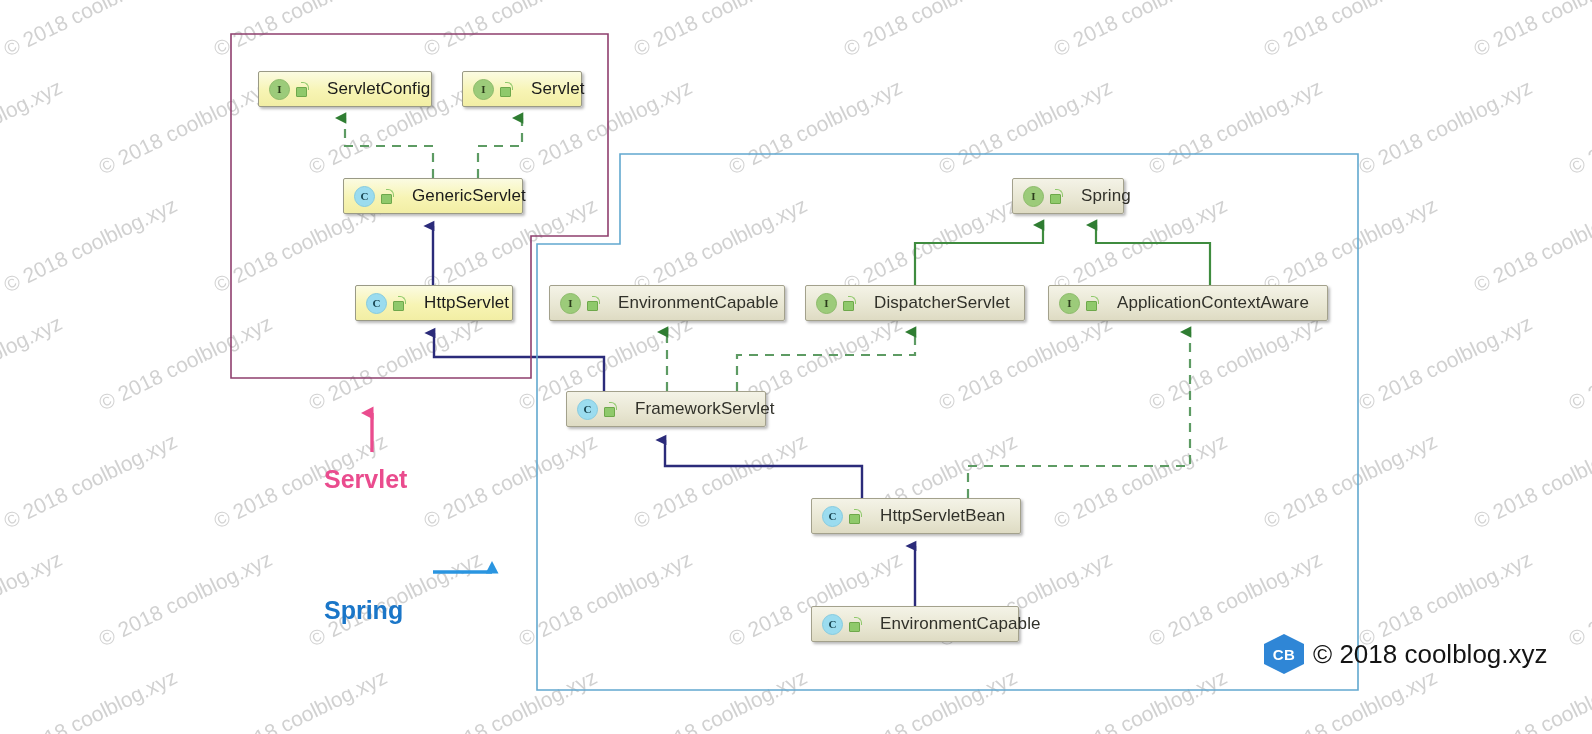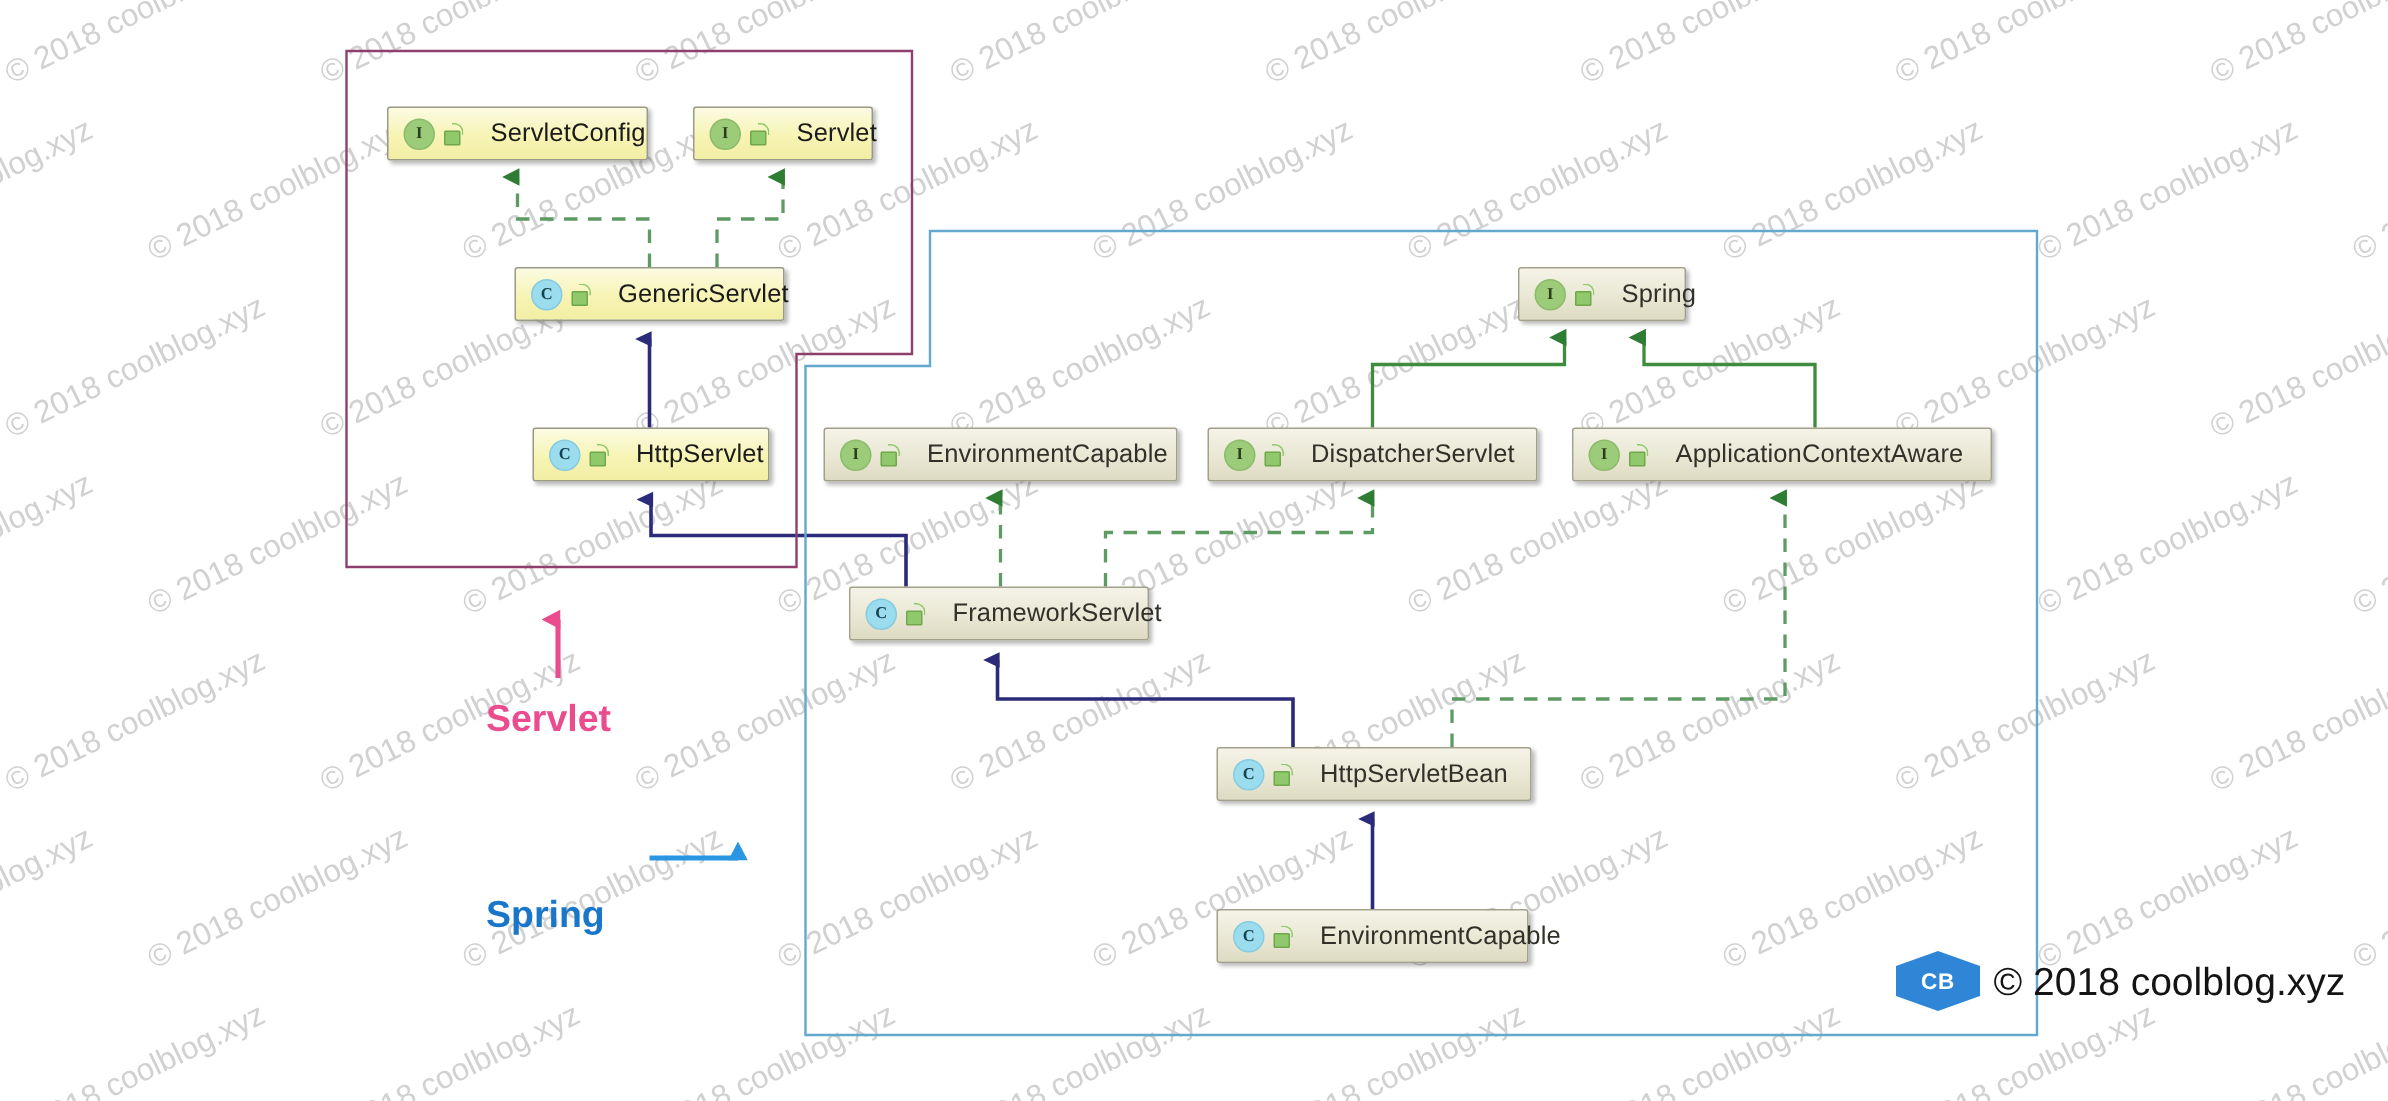--- a/index.html
+++ b/index.html
@@ -51,21 +51,21 @@
                  border-radius:0 6px 0 0;}
 
   
   .legend-text{position:absolute;z-index:6;font-weight:bold;font-size:25px;
                font-family:"Liberation Sans", sans-serif;}
   .legend-servlet{color:#ea4c8e;}
   .legend-spring{color:#1a76c8;margin-top:38px;}
 
   
   .brand{position:absolute;z-index:7;display:flex;align-items:center;}
-  .brand .hex{width:56px;height:40px;background:#2f86d6;position:relative;
+  .brand .hex{width:40px;height:40px;background:#2f86d6;position:relative;
               clip-path:polygon(50% 0%,100% 25%,100% 75%,50% 100%,0% 75%,0% 25%);
               display:flex;align-items:center;justify-content:center;}
   .brand .hex span{color:#fff;font-size:15px;font-weight:bold;letter-spacing:.5px;}
   .brand .txt{margin-left:9px;font-size:26px;color:#141414;
               font-family:"Liberation Sans", sans-serif;}
 </style>
 </head>
 <body>
 
 <div id="canvas">

